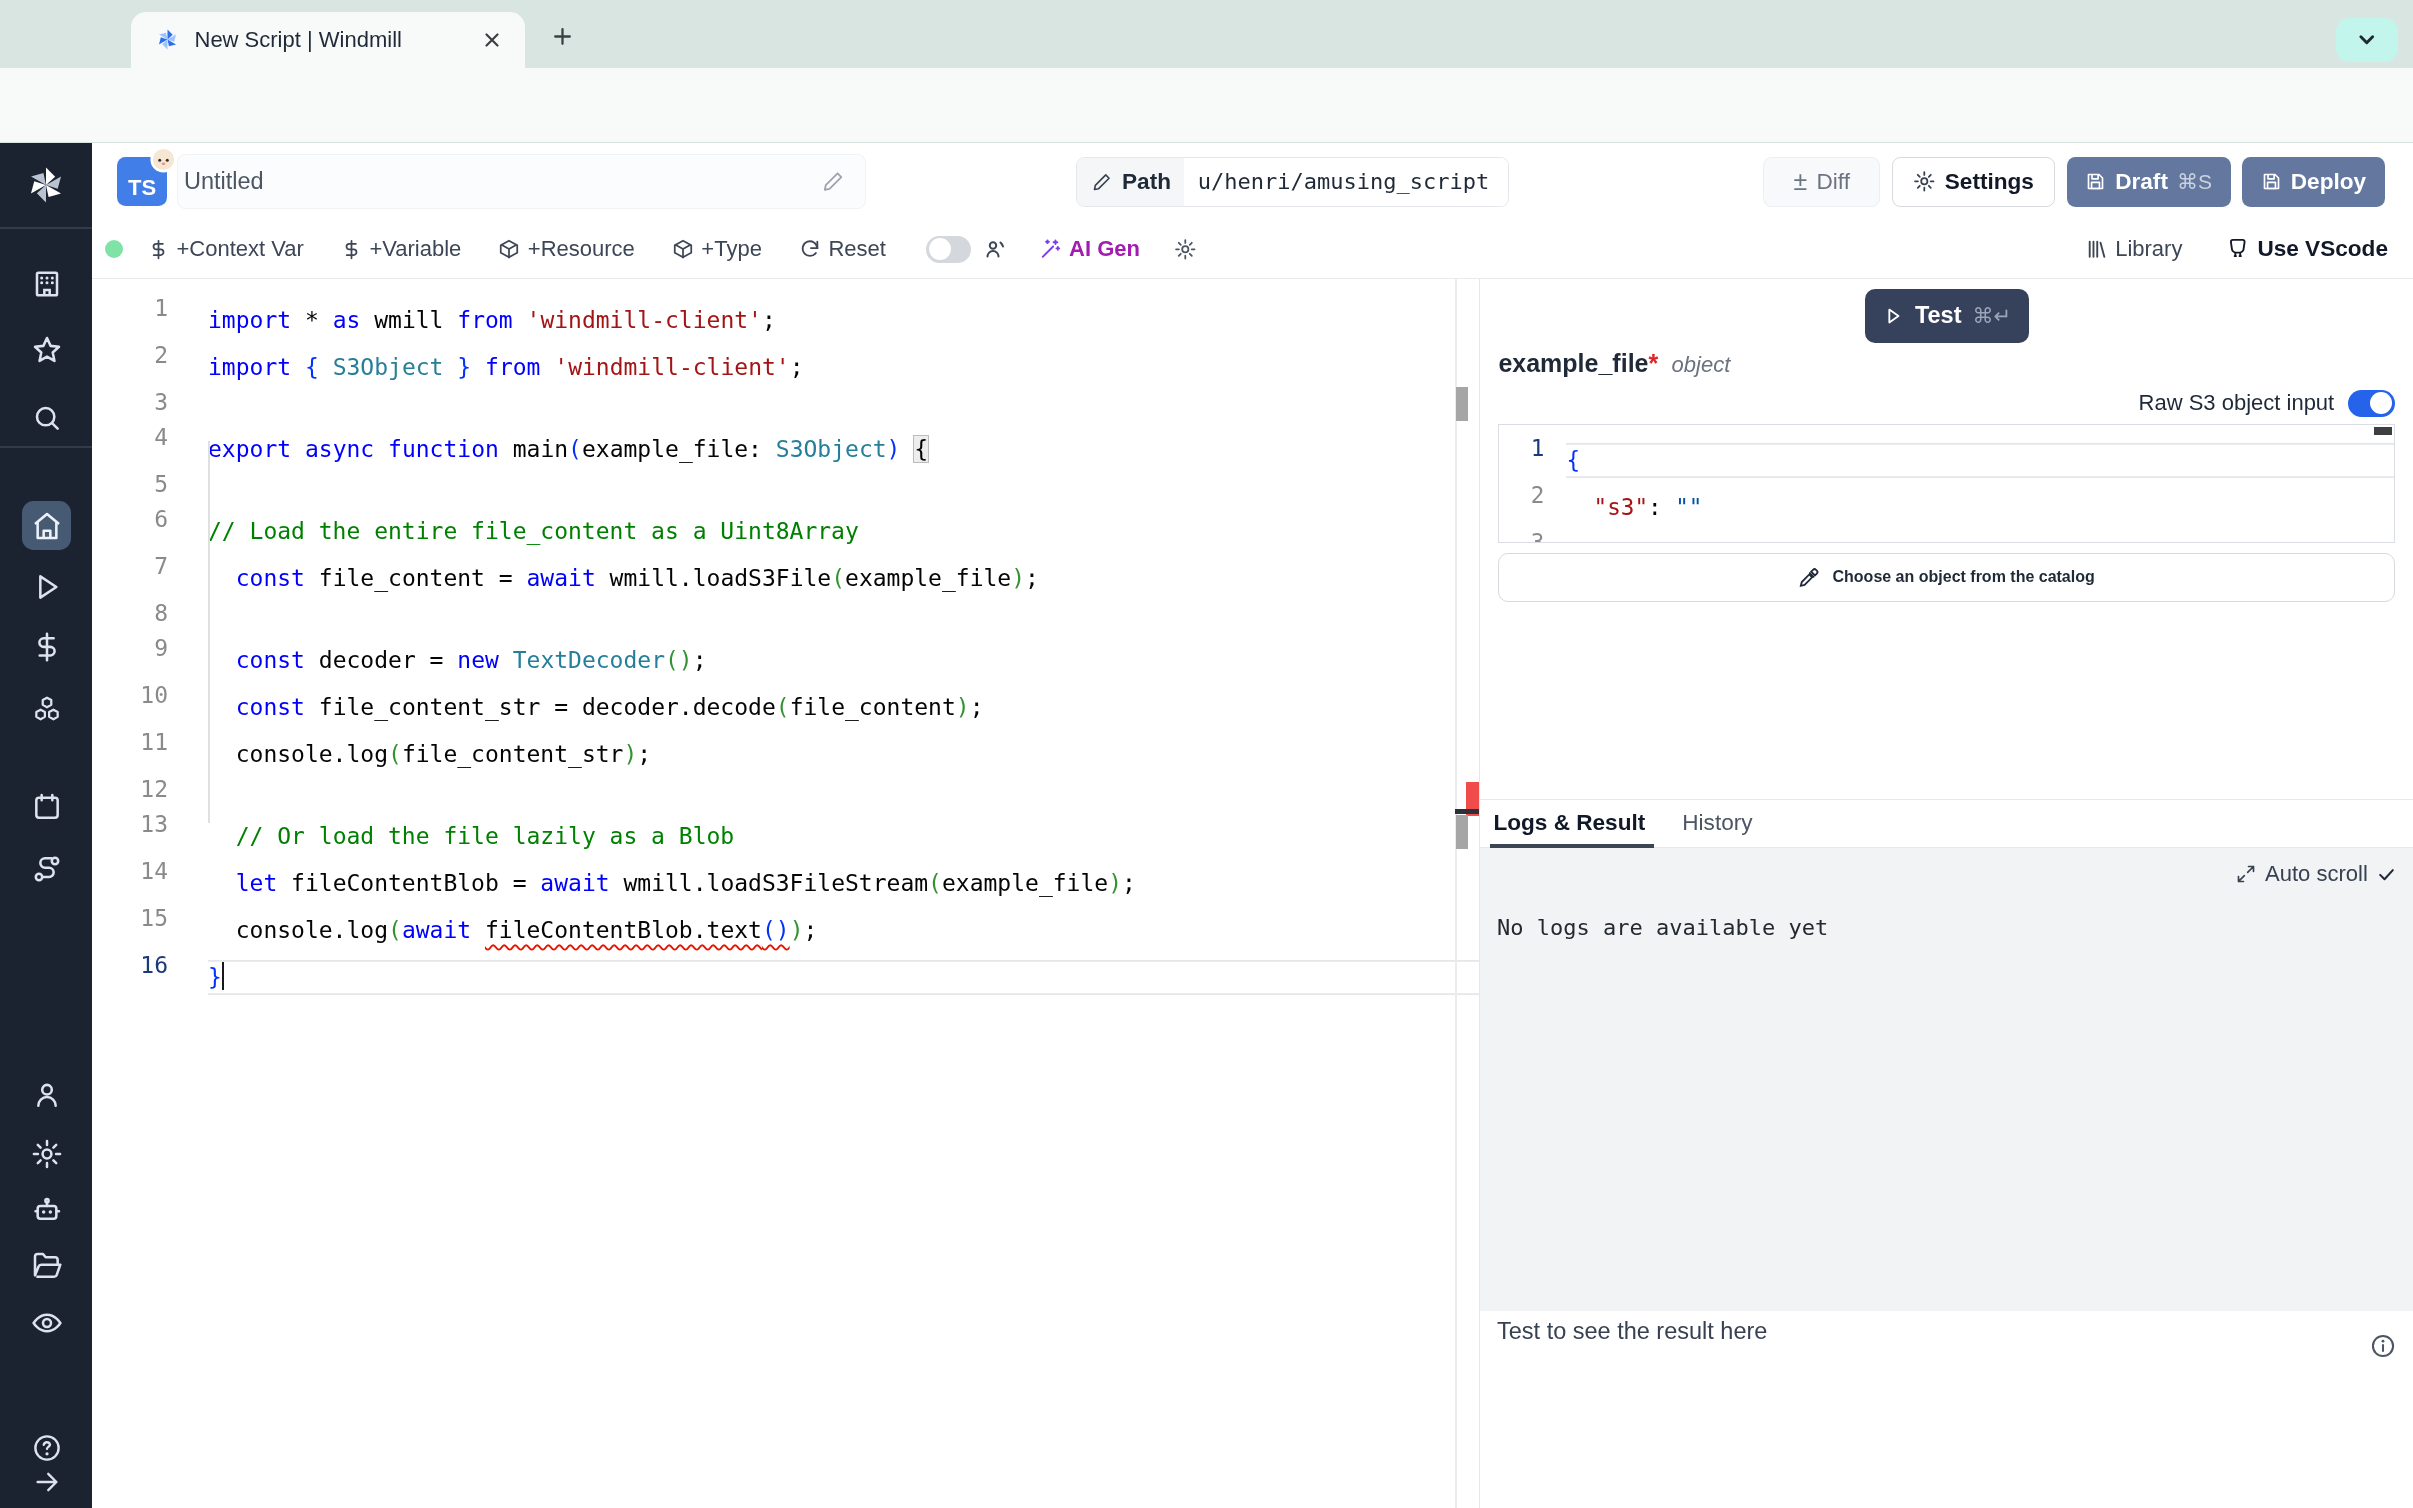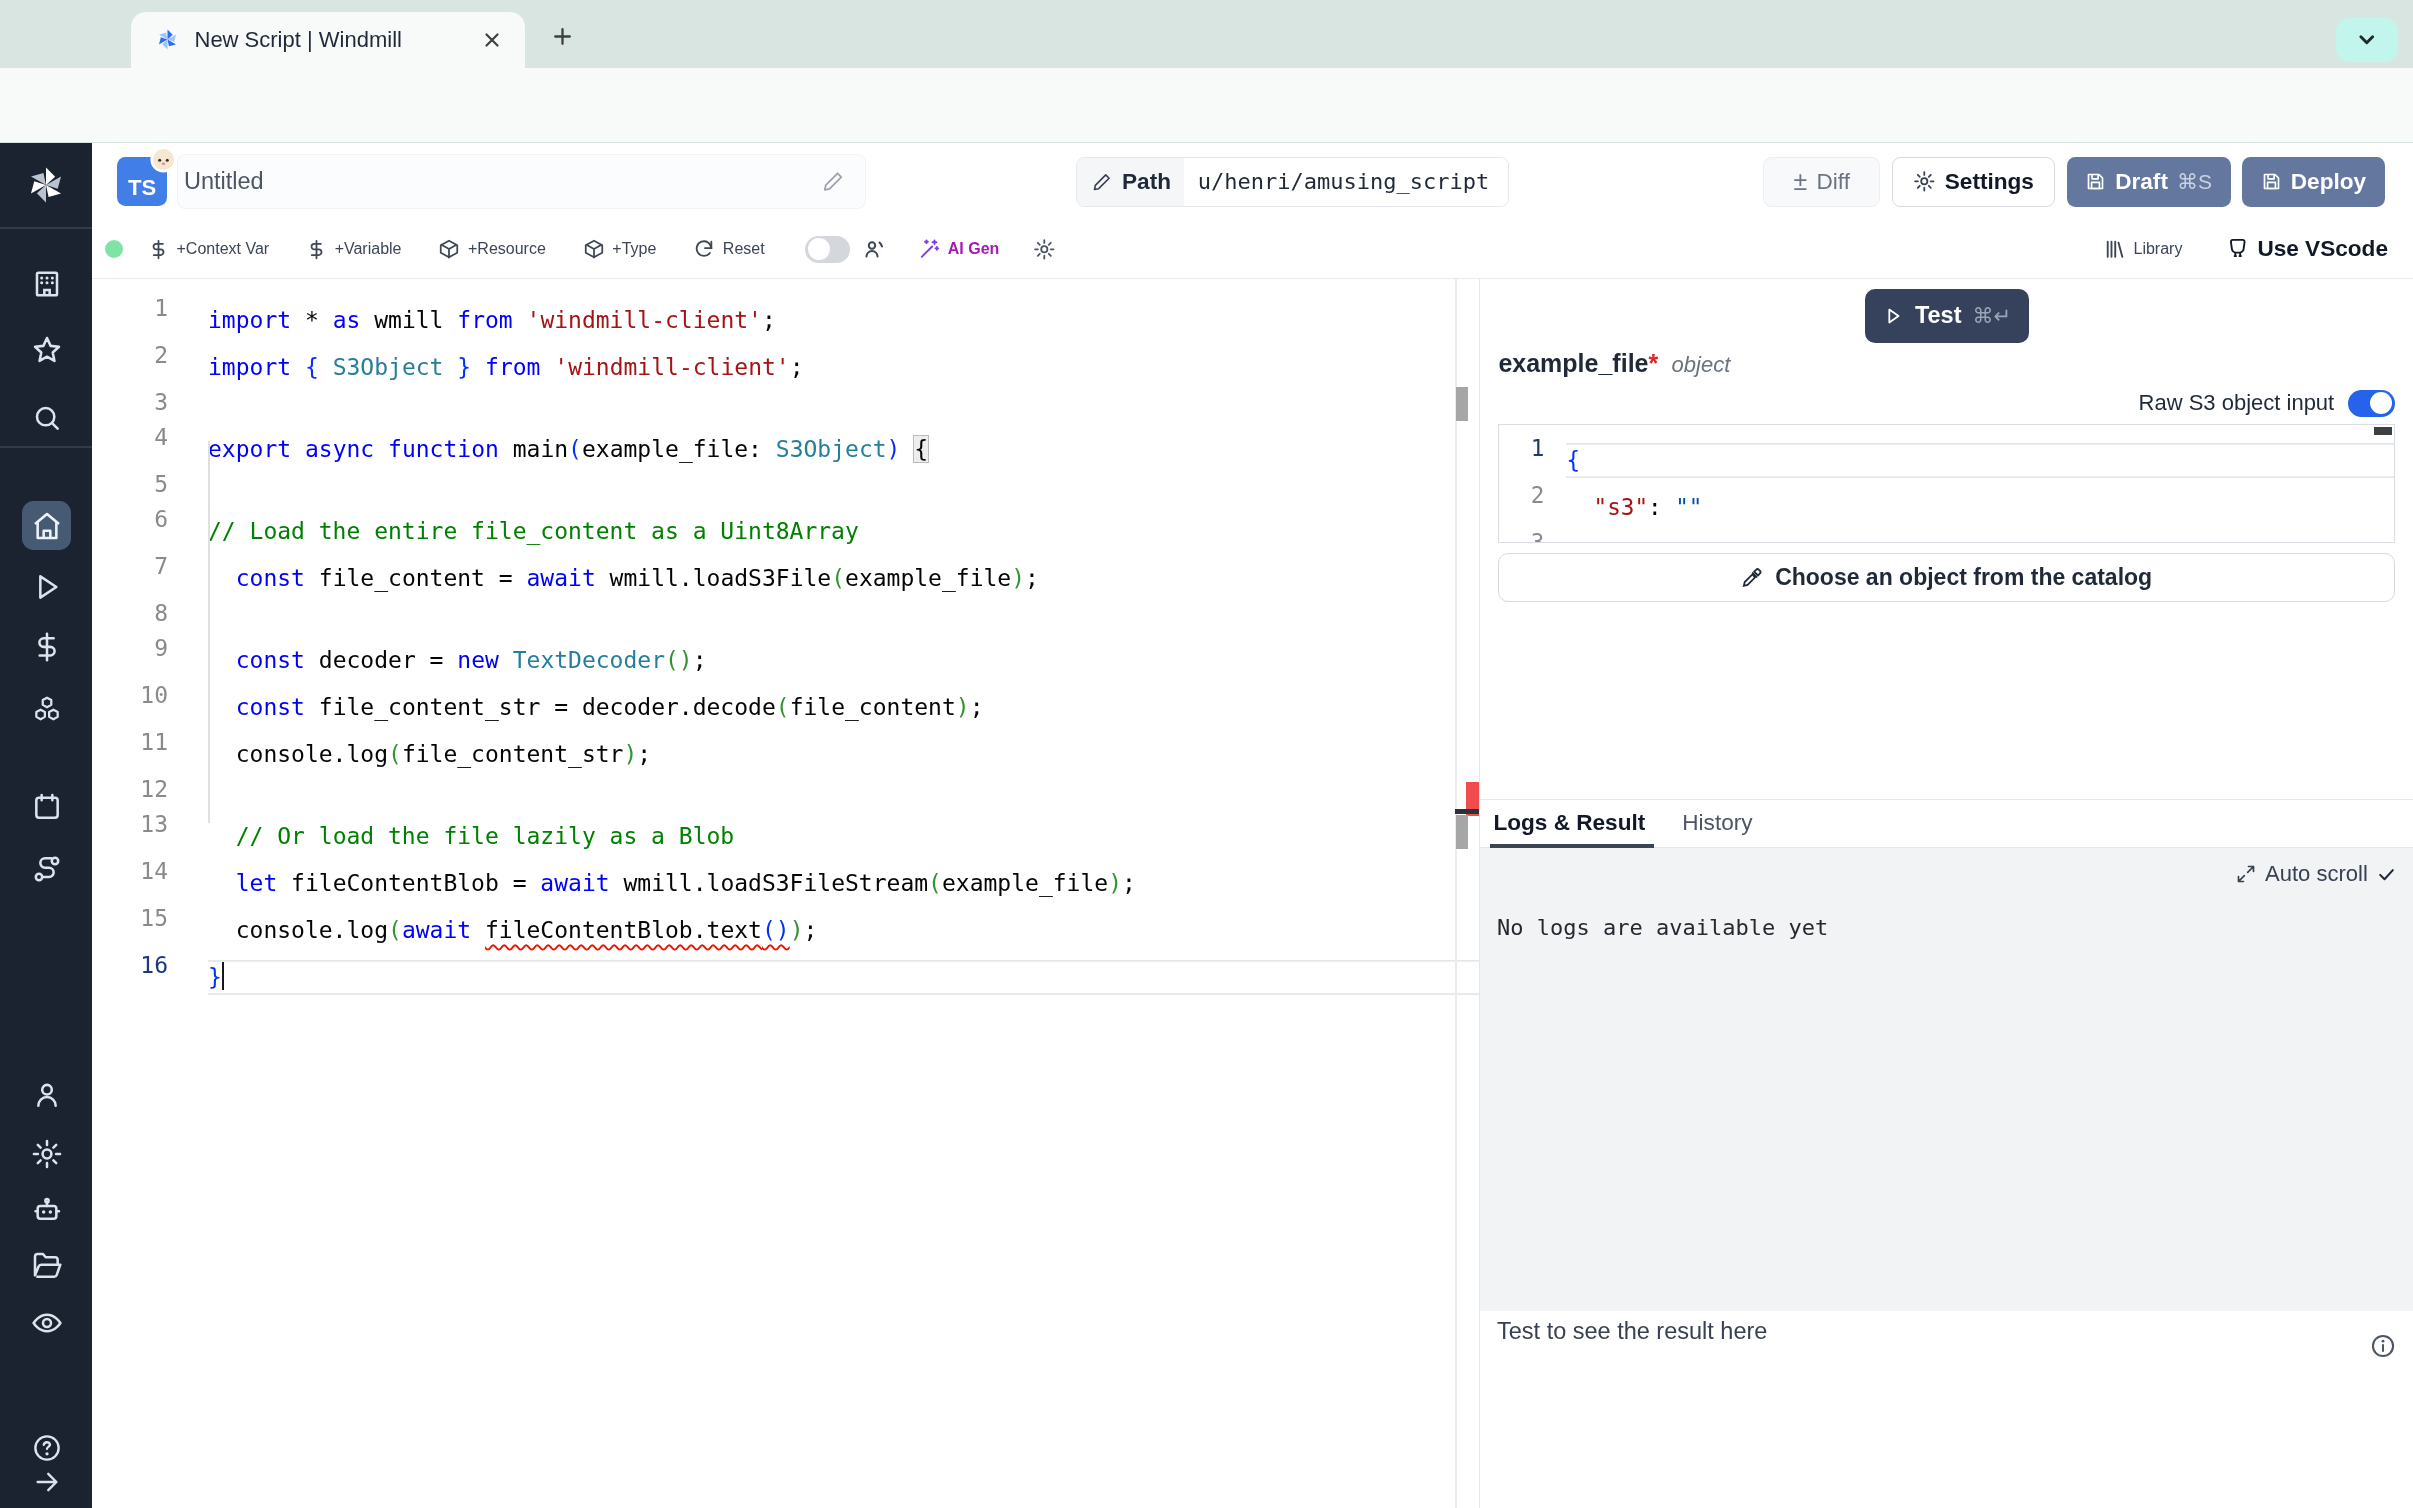--- a/index.html
+++ b/index.html
@@ -54,21 +54,21 @@
   .hdr-right { margin-left:auto; display:flex; align-items:center; gap:11.7px; }
   .btn { height:50px; border-radius:8.4px; display:flex; align-items:center; justify-content:center; gap:9.2px; }
   .btn-diff { width:117px; background:#f8f9fa; border:1.7px solid #eceef1; color:#6c7484; font-size:22.6px; }
   .btn-diff .pm { font-size:25px; line-height:1; }
   .btn-settings { padding:0 20px; background:#fff; border:1.7px solid #d6dade; color:#111827; font-size:22.6px; font-weight:600; }
   .btn-slate { padding:0 18.4px; background:#64789f; color:#fff; font-size:22.6px; font-weight:600; }
   .btn-slate .kbd { color:#c9d2de; font-weight:400; font-size:21px; }
 
   
   #toolbar { height:59px; display:flex; align-items:center; padding:0 25px 0 12.6px; background:#fff; border-bottom:1.7px solid #e8eaed; }
-  .tb-item { display:flex; align-items:center; gap:7.5px; margin-right:37px; color:#3c4656; font-size:16px; }
+  .tb-item { display:flex; align-items:center; gap:7.5px; margin-right:37px; color:#3c4656; font-size:22px; }
   .dot { width:18.4px; height:18.4px; border-radius:50%; background:#7fe3a5; margin-right:25px; }
   .toggle-off { width:45px; height:27px; border-radius:13.4px; background:#d4d7dc; position:relative; margin:0 11.7px 0 3.4px; }
   .toggle-off i { position:absolute; left:2.5px; top:2.5px; width:22px; height:22px; border-radius:50%; background:#fff; }
   .ai-item { color:#a21caf; font-weight:600; }
   .tb-right { margin-left:auto; display:flex; align-items:center; }
   .tb-right .lib { margin-right:44px; color:#3c4656; }
   .tb-right .vsc { color:#111827; font-weight:600; font-size:22.6px; }
 
   
   #workspace { position:absolute; left:0; top:136px; width:2321px; height:1229px; }
@@ -108,21 +108,21 @@
   .raws3-row .lbl { font-size:22px; color:#1f2937; }
   .toggle-on { width:47px; height:27px; border-radius:13.4px; background:#2563eb; position:relative; }
   .toggle-on i { position:absolute; right:2.5px; top:2.5px; width:22px; height:22px; border-radius:50%; background:#fff; }
   .json-editor { position:relative; margin:5.9px 18.4px 0; height:119px; border:1.7px solid #dadee4; background:#fff;
     font-family:"DejaVu Sans Mono", monospace; font-size:22.6px; line-height:35px; padding-top:5.9px; overflow:hidden; }
   .json-editor .ln { flex:0 0 67px; padding-right:22px; }
   .json-editor .cl.current .ln { color:#1b3a7a; }
   .json-mark { position:absolute; right:1.7px; top:1.7px; width:18.4px; height:8.4px; background:#3c4043; }
   .choose-btn { margin:10px 18.4px 0; height:49px; border:1.7px solid #d6dade; border-radius:10px; background:#fff;
     display:flex; align-items:center; justify-content:center; gap:11.7px; }
-  .choose-btn span { font-size:23px; font-weight:600; color:#1f2937; }
+  .choose-btn span { font-size:16px; font-weight:600; color:#1f2937; }
   .panel-spacer { flex:1; }
   .tabs-row { height:49px; border-top:1.7px solid #e6e8eb; border-bottom:1.7px solid #e6e8eb; display:flex; align-items:stretch; padding-left:13.4px; gap:37px; }
   .ptab { display:flex; align-items:center; position:relative; font-size:22.6px; }
   .ptab.active { color:#111827; font-weight:600; }
   .ptab.active::after { content:""; position:absolute; left:-3.4px; right:-8.4px; bottom:-1.7px; height:4.2px; background:#3b4554; }
   .ptab.plain { color:#4b5563; }
   .logs-area { height:463px; background:#f1f3f5; position:relative; }
   .autoscroll { position:absolute; top:13.4px; right:17px; display:flex; align-items:center; gap:9.2px; color:#374151; font-size:22px; }
   .nologs { position:absolute; left:17px; top:67px; font-family:"DejaVu Sans Mono", monospace; font-size:22px; color:#24292f; }
   .result-area { flex:1; position:relative; background:#fff; }

